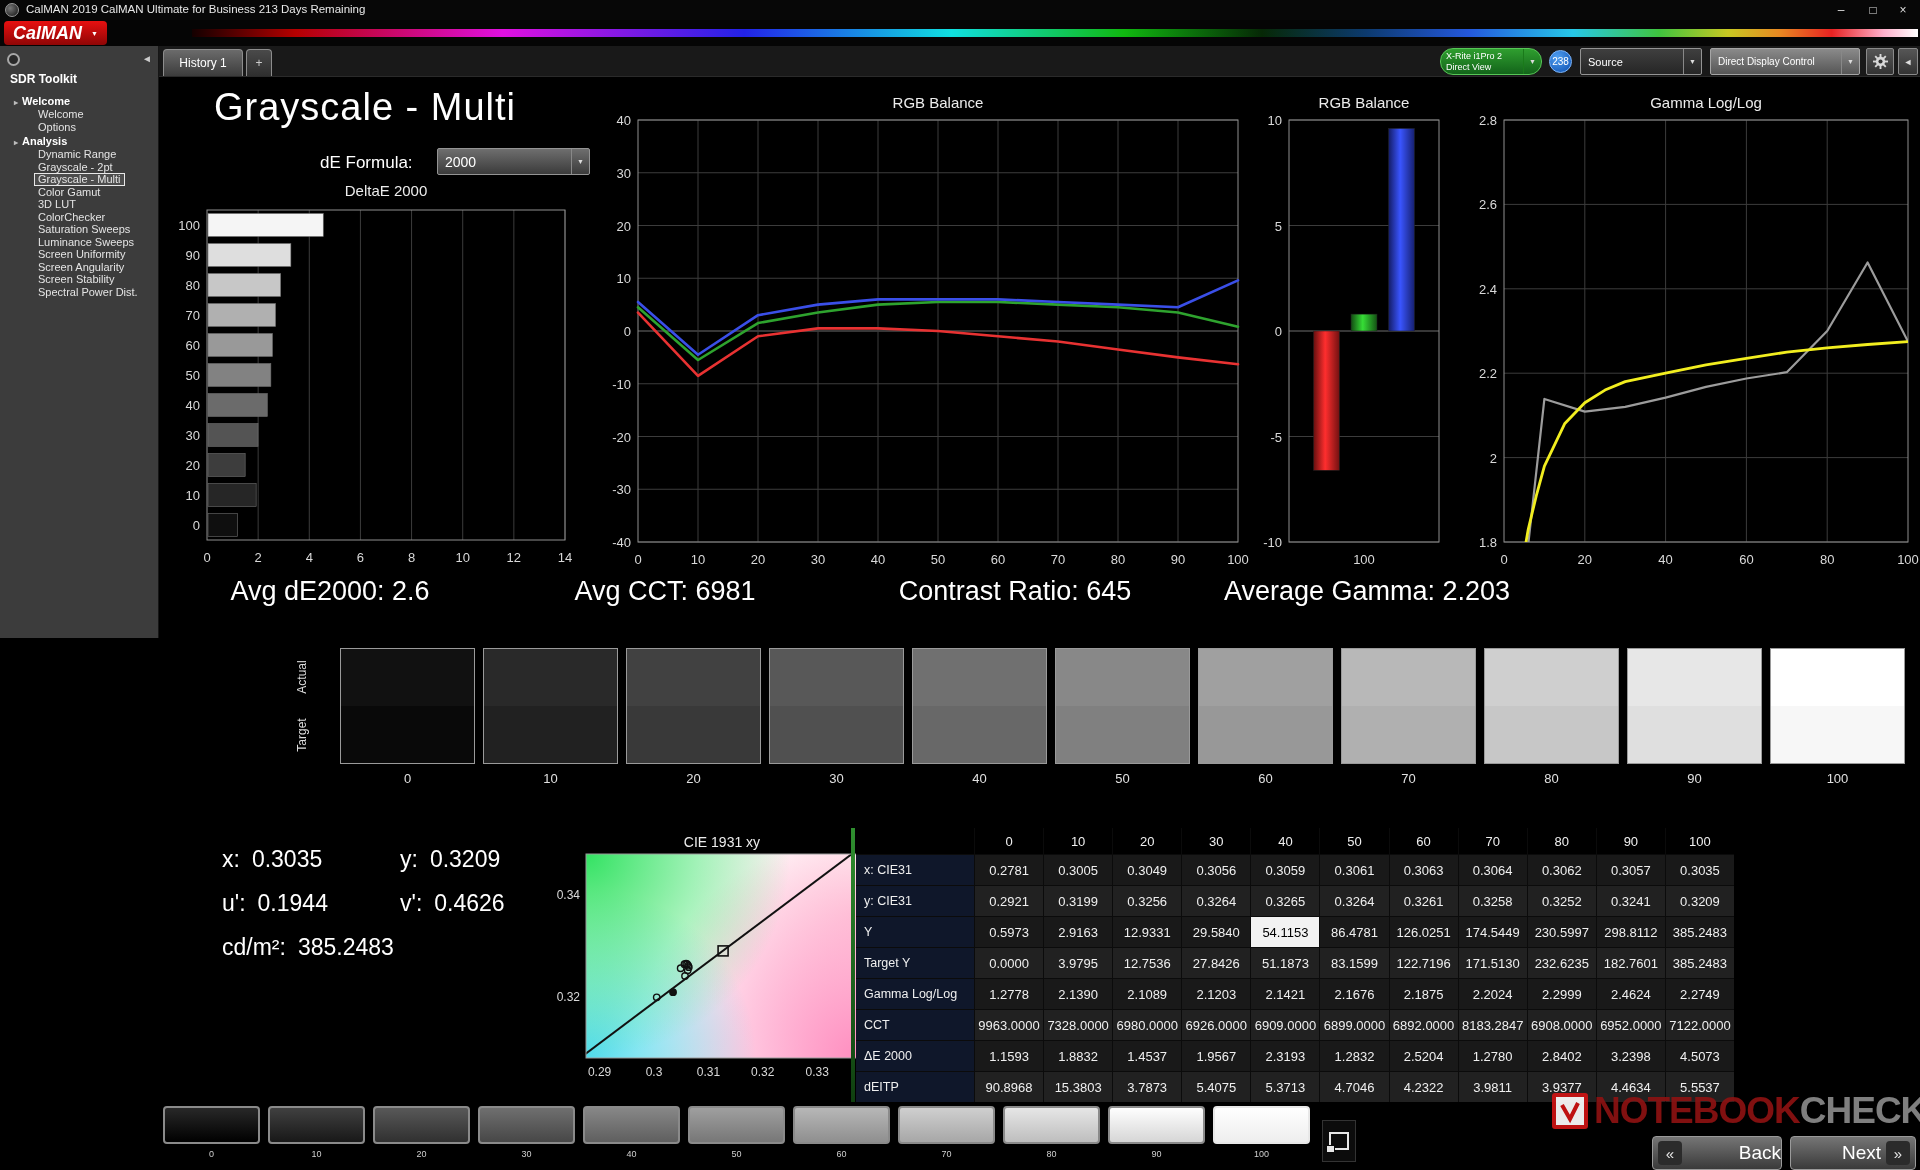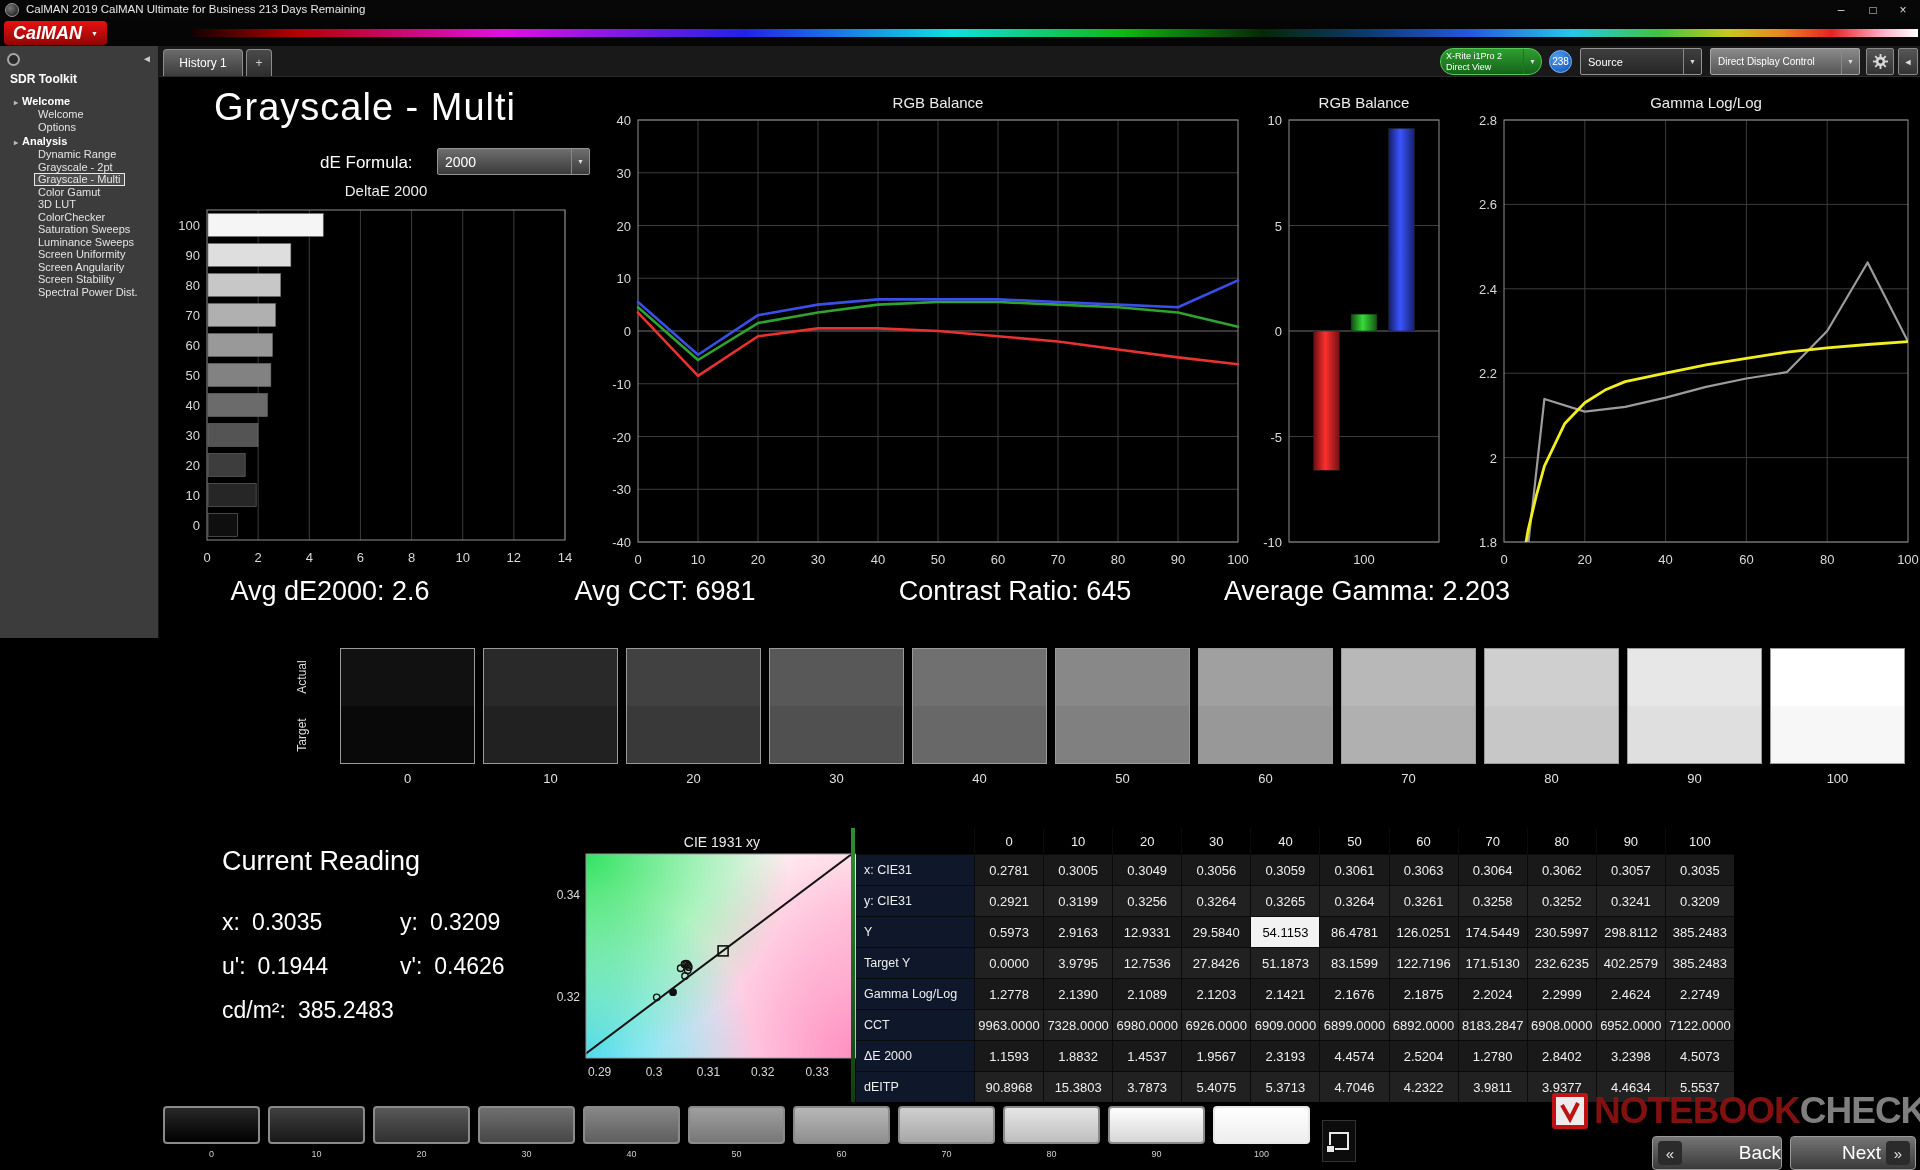--- a/index.html
+++ b/index.html
@@ -469,21 +469,20 @@
     <div class="sw-cell">
       <div class="sw-box">
         <div class="sw-half" style="background: rgb(255, 255, 255);"></div>
         <div class="sw-half" style="background: rgb(247, 247, 247);"></div>
       </div>
       <div class="sw-label">100</div>
     </div>
   </div>
 
 <div class="cr">
-  <div class="cr-title">Current Reading</div>
   <div class="cr-row">
     <div class="cr-pair w">
       <span class="crl">x:</span>
       <span class="crv">0.3035</span>
     </div>
     <div class="cr-pair">
       <span class="crl">y:</span>
       <span class="crv">0.3209</span>
     </div>
   </div>
@@ -593,21 +592,21 @@
     <div class="tcell tlabel">Target Y</div>
     <div class="tcell tval alt">0.0000</div>
     <div class="tcell tval alt">3.9795</div>
     <div class="tcell tval alt">12.7536</div>
     <div class="tcell tval alt">27.8426</div>
     <div class="tcell tval alt">51.1873</div>
     <div class="tcell tval alt">83.1599</div>
     <div class="tcell tval alt">122.7196</div>
     <div class="tcell tval alt">171.5130</div>
     <div class="tcell tval alt">232.6235</div>
-    <div class="tcell tval alt">402.2579</div>
+    <div class="tcell tval alt">182.7601</div>
     <div class="tcell tval alt">385.2483</div>
     <div class="tcell tlabel">Gamma Log/Log</div>
     <div class="tcell tval">1.2778</div>
     <div class="tcell tval">2.1390</div>
     <div class="tcell tval">2.1089</div>
     <div class="tcell tval">2.1203</div>
     <div class="tcell tval">2.1421</div>
     <div class="tcell tval">2.1676</div>
     <div class="tcell tval">2.1875</div>
     <div class="tcell tval">2.2024</div>
@@ -625,21 +624,21 @@
     <div class="tcell tval alt">8183.2847</div>
     <div class="tcell tval alt">6908.0000</div>
     <div class="tcell tval alt">6952.0000</div>
     <div class="tcell tval alt">7122.0000</div>
     <div class="tcell tlabel">ΔE 2000</div>
     <div class="tcell tval">1.1593</div>
     <div class="tcell tval">1.8832</div>
     <div class="tcell tval">1.4537</div>
     <div class="tcell tval">1.9567</div>
     <div class="tcell tval">2.3193</div>
-    <div class="tcell tval">4.4574</div>
+    <div class="tcell tval">1.2832</div>
     <div class="tcell tval">2.5204</div>
     <div class="tcell tval">1.2780</div>
     <div class="tcell tval">2.8402</div>
     <div class="tcell tval">3.2398</div>
     <div class="tcell tval">4.5073</div>
     <div class="tcell tlabel">dEITP</div>
     <div class="tcell tval alt">90.8968</div>
     <div class="tcell tval alt">15.3803</div>
     <div class="tcell tval alt">3.7873</div>
     <div class="tcell tval alt">5.4075</div>

